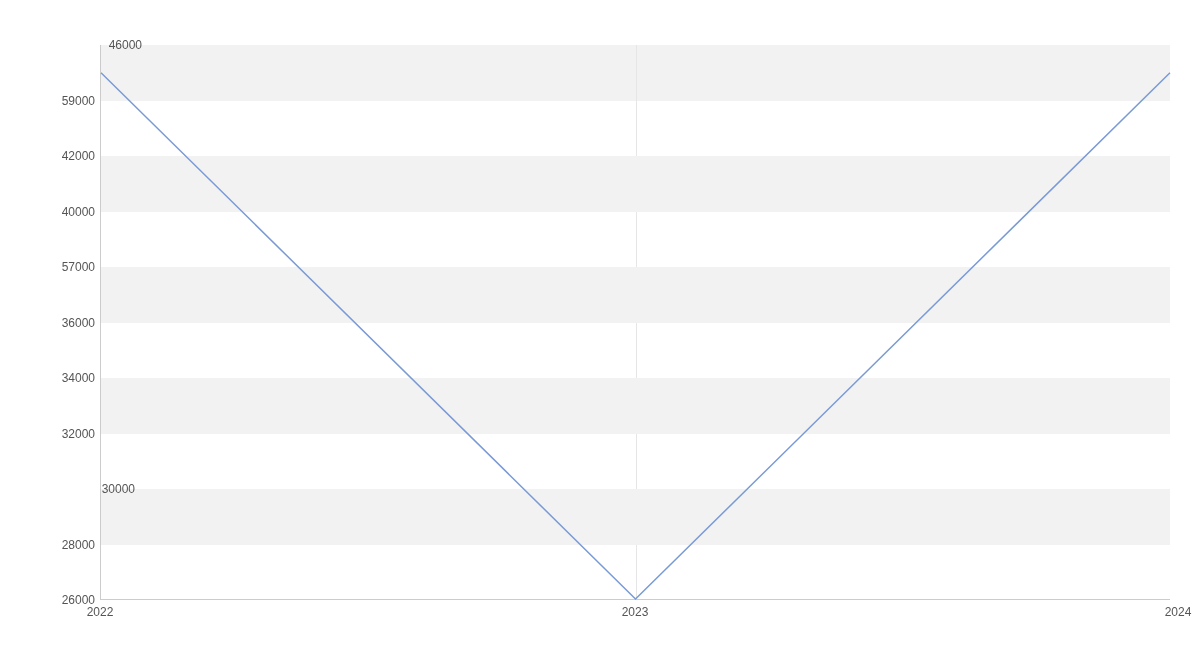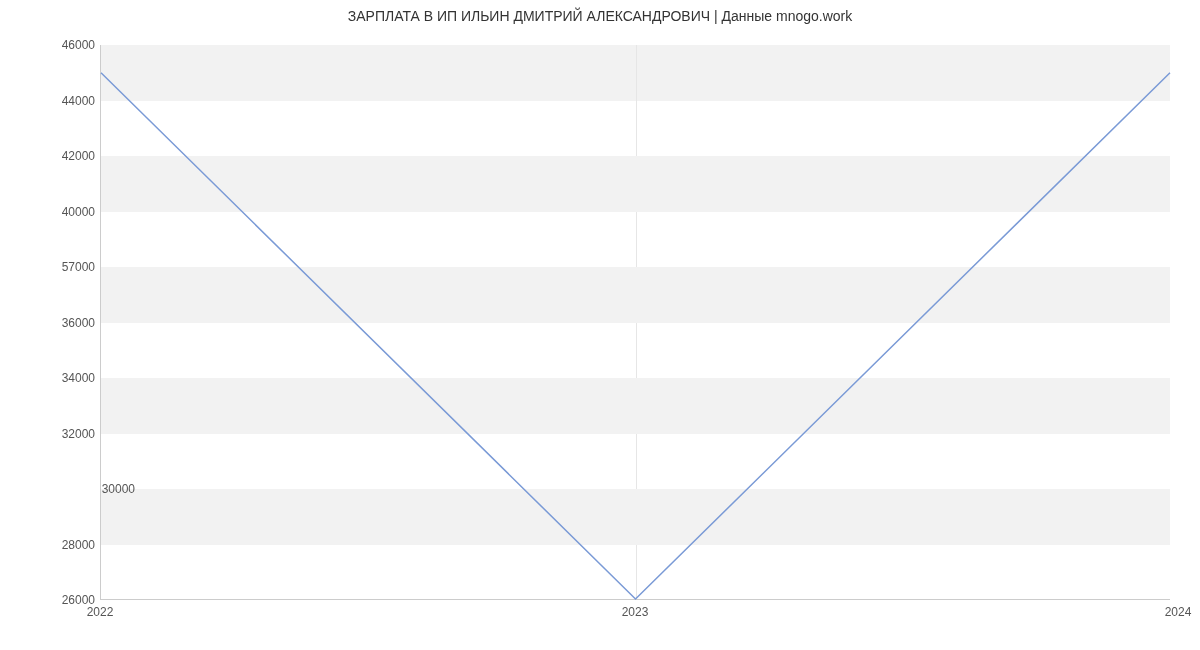--- a/index.html
+++ b/index.html
@@ -75,21 +75,20 @@
   .series-line {
     fill: none;
     stroke: #7a9ad6;
     stroke-width: 1.5;
   }
 </style>
 </head>
 <body>
 
 <div class="chart-wrap">
-  <div class="title">ЗАРПЛАТА В ИП ИЛЬИН ДМИТРИЙ АЛЕКСАНДРОВИЧ | Данные mnogo.work</div>
 
   <div class="plot" id="plot">
       <div class="band" style="top: 0px; height: 55.5px;"></div>
       <div class="xgrid" style="left: 535px;"></div>
       <div class="band" style="top: 111px; height: 55.5px;"></div>
       <div class="band" style="top: 222px; height: 55.5px;"></div>
       <div class="band" style="top: 333px; height: 55.5px;"></div>
       <div class="band" style="top: 444px; height: 55.5px;"></div>
     <svg class="line-layer" id="line-layer" viewBox="0 0 1070 555" preserveAspectRatio="none">
         <path d="M0 27.75 L535 555 L1070 27.75" class="series-line"></path>
@@ -97,18 +96,18 @@
   </div>
 <div class="ytick" style="top: 600px;">26000</div>
     <div class="ytick" style="top: 544.5px;">28000</div>
     <div class="ytick" style="top: 489px; padding-left: 40px;">30000</div>
     <div class="ytick" style="top: 433.5px;">32000</div>
     <div class="ytick" style="top: 378px;">34000</div>
     <div class="ytick" style="top: 322.5px;">36000</div>
     <div class="ytick" style="top: 267px;">57000</div>
     <div class="ytick" style="top: 211.5px;">40000</div>
     <div class="ytick" style="top: 156px;">42000</div>
-    <div class="ytick" style="top: 100.5px;">44000</div>
-    <div class="ytick" style="top: 45px;">46000</div>
+    <div class="ytick" style="top: 100.5px;">59000</div>
+    <div class="ytick" style="top: 45px; margin-left: 47px;">46000</div>
     <div class="xtick" style="left: 100px;">2022</div>
     <div class="xtick" style="left: 635px;">2023</div>
     <div class="xtick" style="left: 1170px; margin-left: 8px;">2024</div>
   </div>
 
 </body></html>

